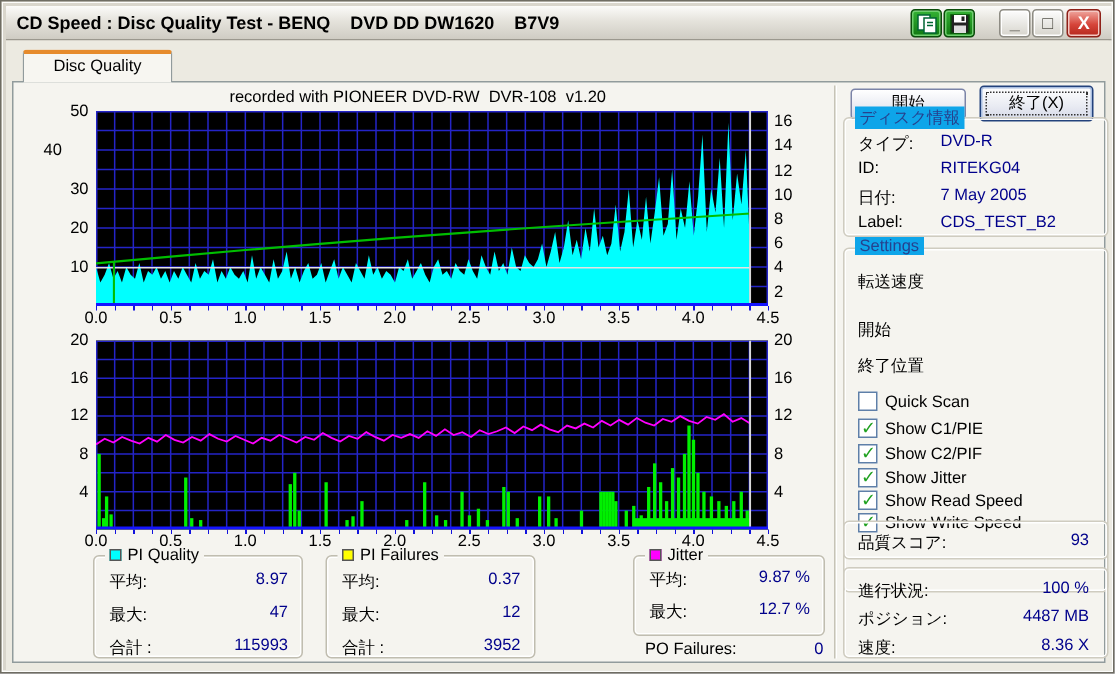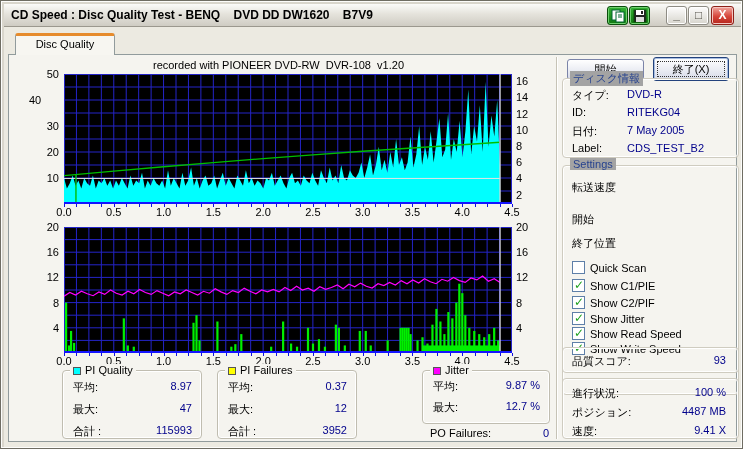--- a/index.html
+++ b/index.html
@@ -54,21 +54,21 @@
   
   .vdivider { position:absolute; left:547px; top:2px; height:382px;
     border-left:1px solid #C6C3B6; border-right:1px solid #FFF; }
   .btn { position:absolute; border:1px solid #7B84A8; border-radius:3px;
     background:linear-gradient(#FFFFFF,#EAECF3 55%,#D5D9E8); text-align:center; cursor:default; }
   .btn.default { border:1px solid #23427C; box-shadow:inset 0 0 0 1px #A9BEE0; }
   .btn.default .focusrect { position:absolute; left:3px; right:3px; top:3px; bottom:3px;
     border:1px dotted #333; }
   .groupbox { position:absolute; border:1px solid #CFCCC0; border-radius:4px;
     box-shadow:inset 0 0 0 1px #fff; }
-  .gb-cap { position:absolute; top:-8px; left:7px; background:#a3a3a3; padding:0 3px; color:#26428E; }
+  .gb-cap { position:absolute; top:-8px; left:7px; background:#0ea5e9; padding:0 3px; color:#26428E; }
   .fldlabel { position:absolute; }
   .value-navy { color:#00008B; }
   .textbox { position:absolute; border:1px solid #7F9DB9; background:#fff; font-size:11px;
     font-family:"Liberation Sans","DejaVu Sans",sans-serif; padding:2px 4px; }
   .combo { position:absolute; border:1px solid #7F9DB9; background:#fff; }
   .combo-text { position:absolute; left:5px; top:3px; }
   .combo-arrow { position:absolute; right:1px; top:1px; bottom:1px; width:17px;
     background:linear-gradient(#E9F0FD,#C7D6F4 50%,#AEC3EE); border:1px solid #9EB4D8; }
   .combo-arrow::after { content:""; position:absolute; left:4px; top:7px;
     border:4px solid transparent; border-top:5px solid #1C3263; }
@@ -395,17 +395,17 @@
         <span class="fldlabel" style="left:9px;top:6px">品質スコア:</span>
         <span class="fldlabel value-navy" style="right:12px;top:6px">93</span>
       </div>
 
       <div class="groupbox" style="left:553px;top:323px;width:177px;height:61px">
         <span class="fldlabel" style="left:9px;top:7px">進行状況:</span>
         <span class="fldlabel value-navy" style="right:12px;top:7px">100 %</span>
         <span class="fldlabel" style="left:9px;top:26px">ポジション:</span>
         <span class="fldlabel value-navy" style="right:12px;top:26px">4487 MB</span>
         <span class="fldlabel" style="left:9px;top:45px">速度:</span>
-        <span class="fldlabel value-navy" style="right:12px;top:45px">9.41 X</span>
+        <span class="fldlabel value-navy" style="right:12px;top:45px">8.36 X</span>
       </div>
     </div>
   </div>
 </div>
 
 </body></html>

